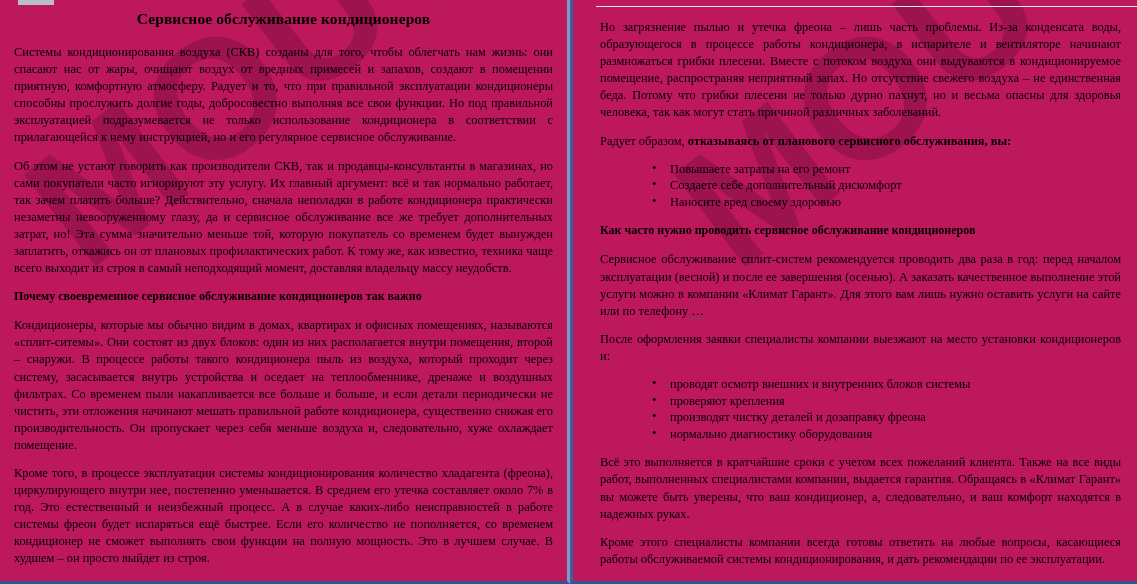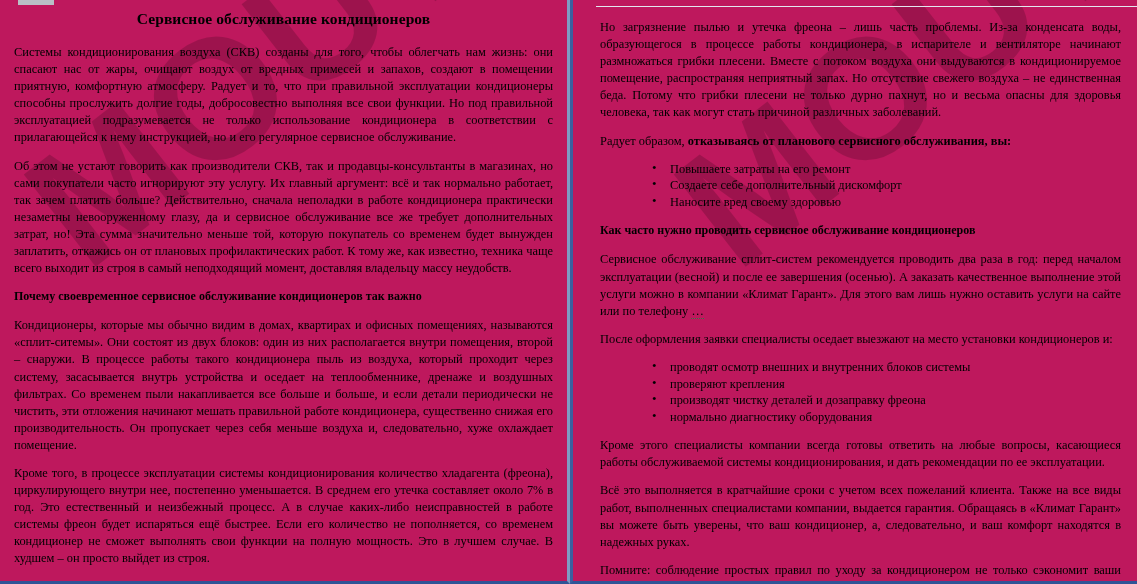--- a/index.html
+++ b/index.html
@@ -211,29 +211,29 @@
         <li>Создаете себе дополнительный дискомфорт</li>
         <li>Наносите вред своему здоровью</li>
       </ul>
 
     <h2 class="sub-head">Как часто нужно проводить сервисное обслуживание кондиционеров</h2>
 
     <p class="body-par">
       <span>Сервисное обслуживание сплит-систем рекомендуется проводить два раза в год: перед началом эксплуатации (весной) и после ее завершения (осенью). А заказать качественное выполнение этой услуги можно в компании «Климат Гарант». Для этого вам лишь нужно оставить услуги на сайте или по телефону </span><span class="squiggle">…</span>
     </p>
 
-    <p class="body-par">После оформления заявки специалисты оседает выезжают на место установки кондиционеров и:</p>
+    <p class="body-par">После оформления заявки специалисты компании выезжают на место установки кондиционеров и:</p>
 
     <ul class="bullets" id="list-services">
         <li>проводят осмотр внешних и внутренних блоков системы</li>
         <li>проверяют крепления</li>
         <li>производят чистку деталей и дозаправку фреона</li>
         <li>нормально диагностику оборудования</li>
       </ul>
 
+    <p class="body-par">Всё это выполняется в кратчайшие сроки с учетом всех пожеланий клиента. Также на все виды работ, выполненных специалистами компании, выдается гарантия. Обращаясь в «Климат Гарант» вы можете быть уверены, что ваш кондиционер, а, следовательно, и ваш комфорт находятся в надежных руках.</p>
+
     <p class="body-par">Кроме этого специалисты компании всегда готовы ответить на любые вопросы, касающиеся работы обслуживаемой системы кондиционирования, и дать рекомендации по ее эксплуатации.</p>
-
-    <p class="body-par">Всё это выполняется в кратчайшие сроки с учетом всех пожеланий клиента. Также на все виды работ, выполненных специалистами компании, выдается гарантия. Обращаясь в «Климат Гарант» вы можете быть уверены, что ваш кондиционер, а, следовательно, и ваш комфорт находятся в надежных руках.</p>
 
     <p class="body-par">Помните: соблюдение простых правил по уходу за кондиционером не только сэкономит ваши деньги, но и сохранит ваше здоровье и хорошее настроение. А «Климат Гарант» всегда поможет вам в этом.</p>
   </div>
 
 </div>
 
 </body></html>

